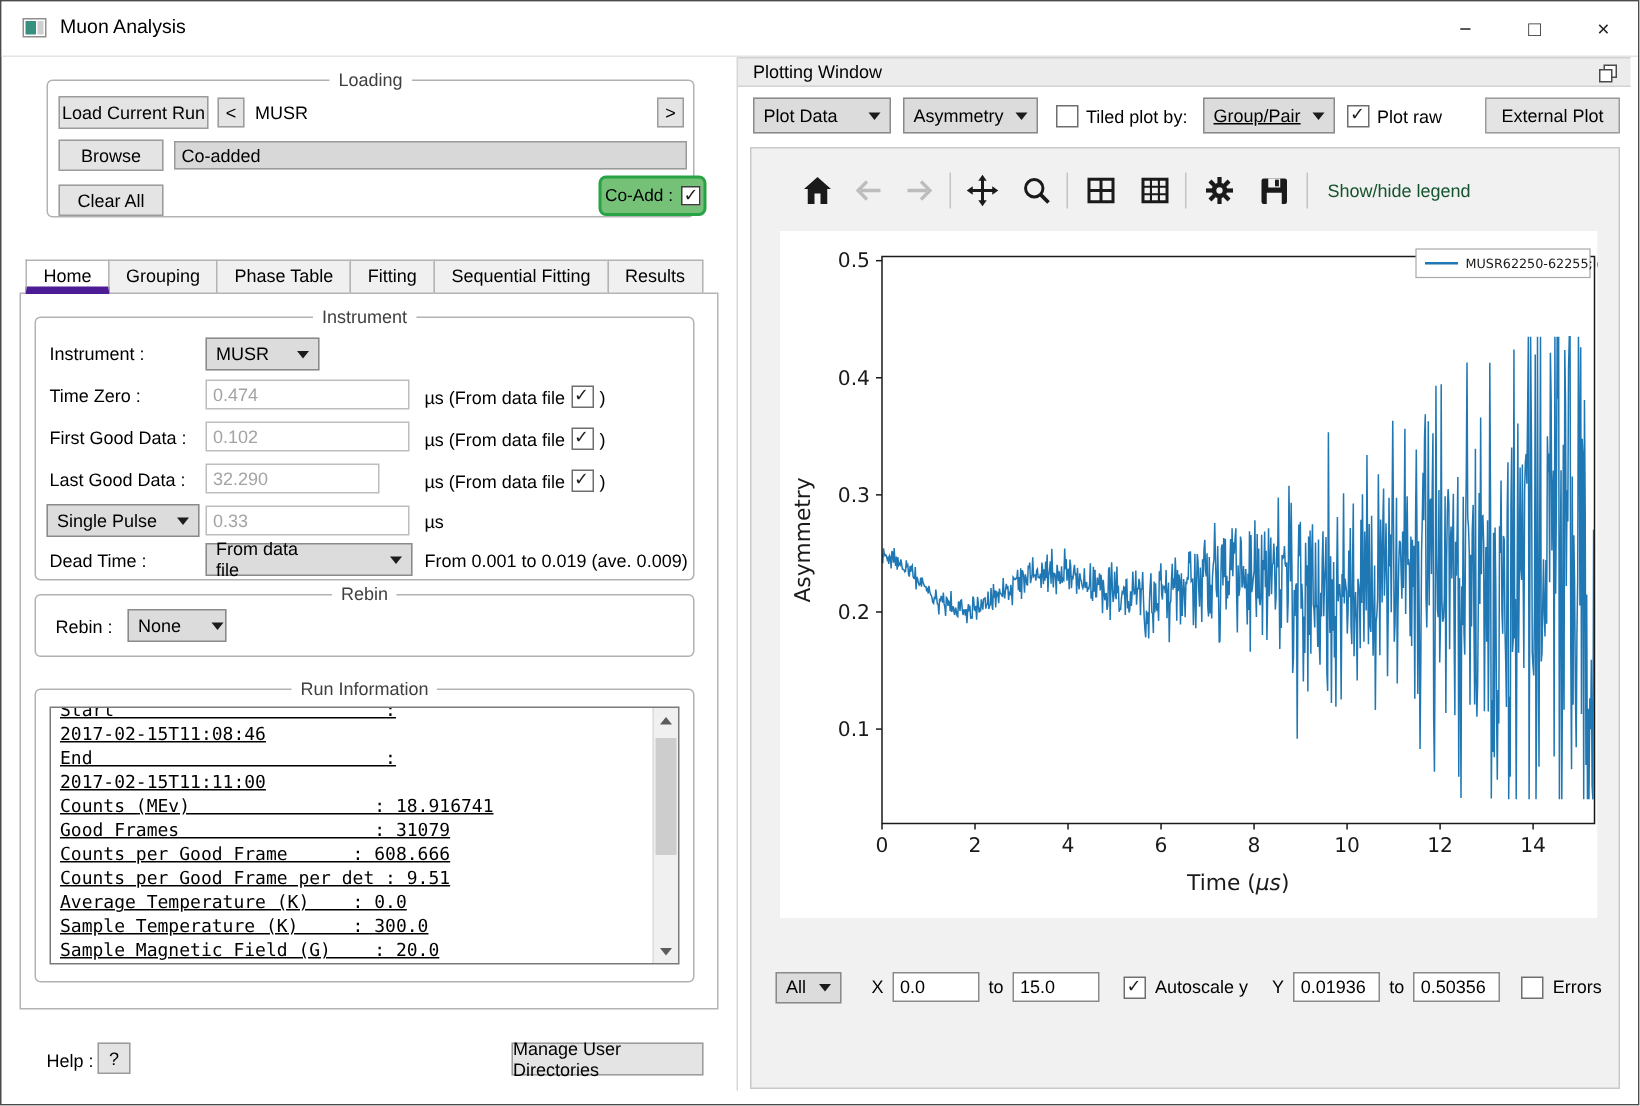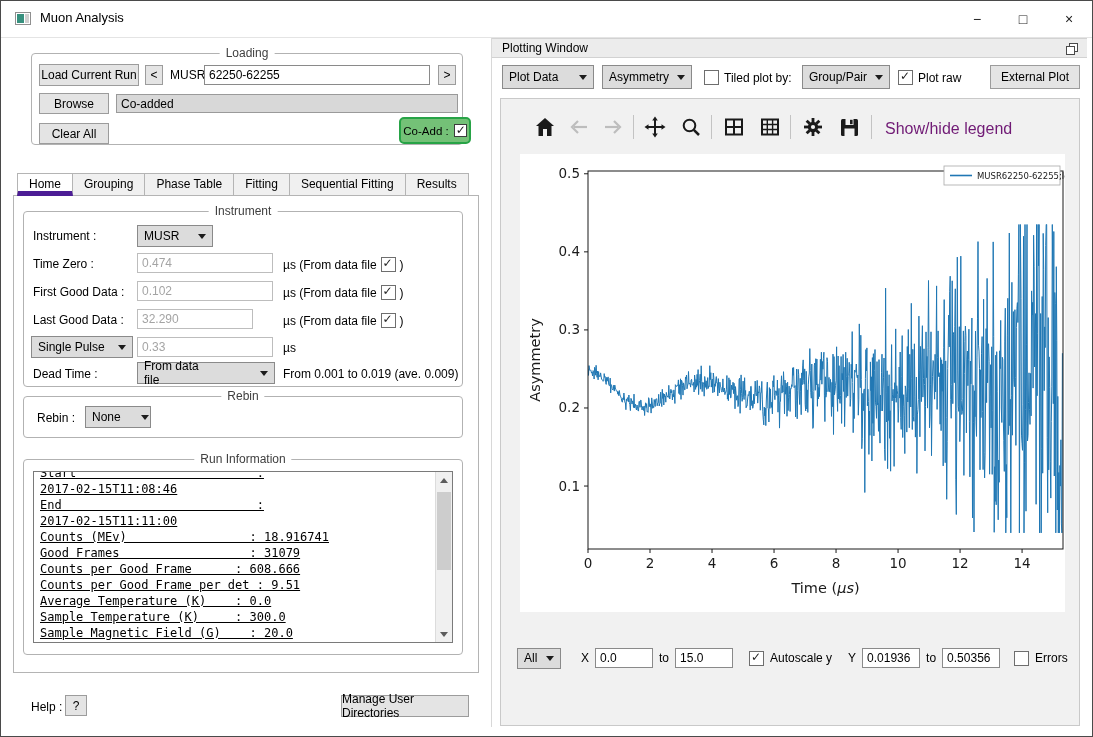--- a/index.html
+++ b/index.html
@@ -38,21 +38,21 @@
   .tri-down{width:0;height:0;border-left:4px solid transparent;border-right:4px solid transparent;border-top:5px solid #5c5c5c;}
   #runinfo-thumb{position:absolute;left:1px;top:20px;width:14px;height:78px;background:#cdcdcd;}
   
   #dock{position:absolute;left:490px;top:37px;width:596px;height:689px;background:#fff;border-left:1px solid #d8d8d8;box-sizing:border-box;}
   #dock-titlebar{position:absolute;left:0;top:0;width:100%;height:20px;background:#ececec;border-top:1px solid #d2d2d2;border-bottom:1px solid #d2d2d2;box-sizing:border-box;}
   #dock-title{position:absolute;left:10px;top:2px;font-size:12px;}
   #dock-float{position:absolute;right:8px;top:3px;width:14px;height:14px;}
   #plot-panel{position:absolute;left:8px;top:60px;width:580px;height:628px;background:#f1f1f1;border:1px solid #c9c9c9;box-sizing:border-box;}
   .tool{position:absolute;top:14px;width:28px;height:28px;display:flex;align-items:center;justify-content:center;}
   .tool-sep{position:absolute;top:16px;width:1px;height:24px;background:#c3c3c3;}
-  #legend-toggle{position:absolute;top:21px;font-size:16px;color:#701a75;white-space:nowrap;}
+  #legend-toggle{position:absolute;top:21px;font-size:12px;color:#14532d;white-space:nowrap;}
   #figure-svg{position:absolute;left:19px;top:55px;}
   svg text.tick{font-family:"DejaVu Sans",sans-serif;font-size:13.5px;fill:#1a1a1a;}
   svg text.axlabel{font-family:"DejaVu Sans",sans-serif;font-size:14.5px;fill:#1a1a1a;}
   svg text.legend{font-family:"DejaVu Sans",sans-serif;font-size:8.5px;fill:#1a1a1a;}
   #range-row{position:absolute;left:0;top:546px;width:100%;height:26px;display:flex;align-items:center;}
   #range-row .rlabel{white-space:nowrap;}
   #range-row .rinput{position:static;height:20px;}
   #range-row .rcombo{position:static;height:21px;}
   
   #coadd-box{position:absolute;left:398px;top:116px;width:72px;height:27px;background:#74c177;border:2px solid #27a346;border-radius:5px;box-sizing:border-box;display:flex;align-items:center;justify-content:center;gap:5px;}
@@ -73,21 +73,20 @@
     <div class="winbtn" style="right:46px;">□</div>
     <div class="winbtn" style="right:0;">×</div>
   </div>
 
   <div class="groupbox" style="left:30px;top:52px;width:432px;height:92px;">
     <span class="gb-title">Loading</span>
   </div>
   <div class="btn" style="left:38px;top:63px;width:100px;height:22px;">Load Current Run</div>
   <div class="btn" style="left:144px;top:64px;width:18px;height:20px;">&lt;</div>
   <div class="label" style="left:169px;top:67px;">MUSR</div>
-  <input class="input" style="left: 203px; top: 64px; width: 226px; height: 20px;" value="62250-62255">
   <div class="btn" style="left:437px;top:64px;width:18px;height:20px;">&gt;</div>
 
   <div class="btn" style="left:38px;top:92px;width:70px;height:21px;">Browse</div>
   <input class="input" style="left: 115px; top: 93px; width: 342px; height: 19px; background: rgb(216, 216, 216); border-color: rgb(154, 154, 154);" readonly="" value="Co-added">
 
   <div class="btn" style="left:38px;top:122px;width:70px;height:21px;">Clear All</div>
   <div id="coadd-box">
     <span style="font-size:11.5px;">Co-Add :</span>
     <span class="cb checked"></span>
   </div>
@@ -202,21 +201,21 @@
     <div class="combo" style="left:10px;top:27px;width:92px;height:24px;">
       <span>Plot Data</span>
         <span class="arrow"></span>
     </div>
     <div class="combo" style="left:110px;top:27px;width:90px;height:24px;">
       <span>Asymmetry</span>
         <span class="arrow"></span>
     </div>
     <span class="cb big" style="position:absolute;left:212px;top:32px;"></span>
     <div class="label" style="left:232px;top:33px;">Tiled plot by:</div>
-    <div class="combo" style="left:310px;top:27px;width:88px;height:24px;">
+    <div class="combo" style="left:310px;top:27px;width:88px;height:24px;text-decoration:underline;">
       <span>Group/Pair</span>
         <span class="arrow"></span>
     </div>
     <span class="cb big checked" style="position:absolute;left:406px;top:32px;"></span>
     <div class="label" style="left:426px;top:33px;">Plot raw</div>
     <div class="btn" style="left:498px;top:27px;width:90px;height:24px;">External Plot</div>
 
     <div id="plot-panel">
 
       <div class="tool" style="left:30px;">

